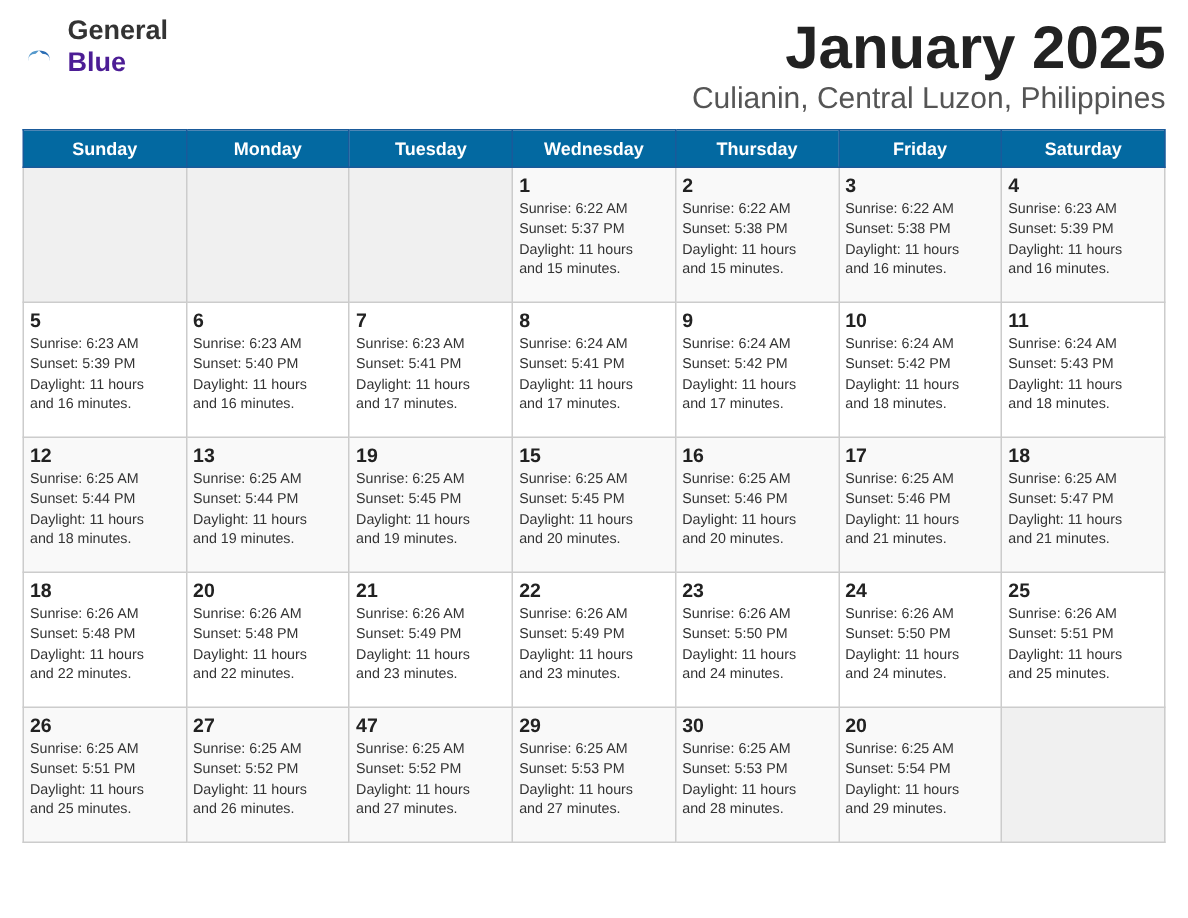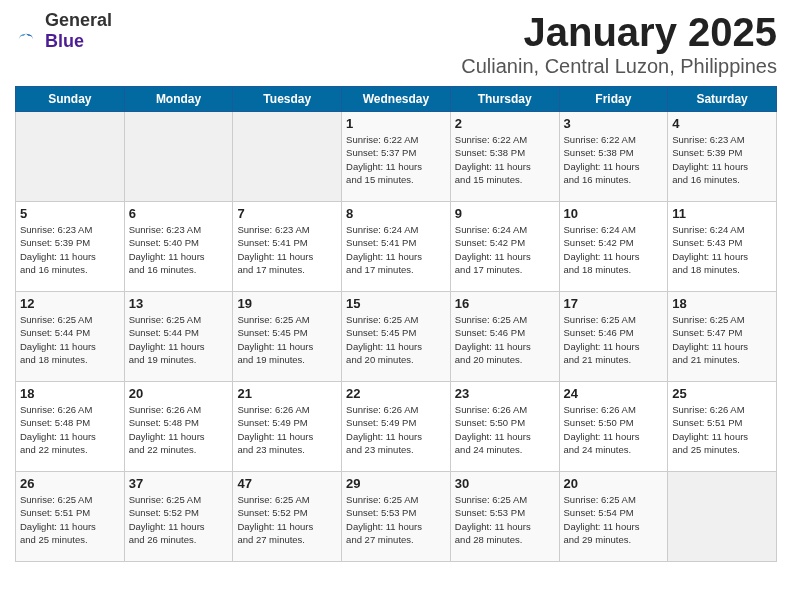--- a/index.html
+++ b/index.html
@@ -301,21 +301,21 @@
       </tr>
       <tr>
         <td>
           <div class="day-number">26</div>
           <div class="day-info" style="white-space: pre-line;">Sunrise: 6:25 AM
 Sunset: 5:51 PM
 Daylight: 11 hours
 and 25 minutes.</div>
         </td>
         <td>
-          <div class="day-number">37</div>
+          <div class="day-number">27</div>
           <div class="day-info" style="white-space: pre-line;">Sunrise: 6:25 AM
 Sunset: 5:52 PM
 Daylight: 11 hours
 and 26 minutes.</div>
         </td>
         <td>
           <div class="day-number">47</div>
           <div class="day-info" style="white-space: pre-line;">Sunrise: 6:25 AM
 Sunset: 5:52 PM
 Daylight: 11 hours

